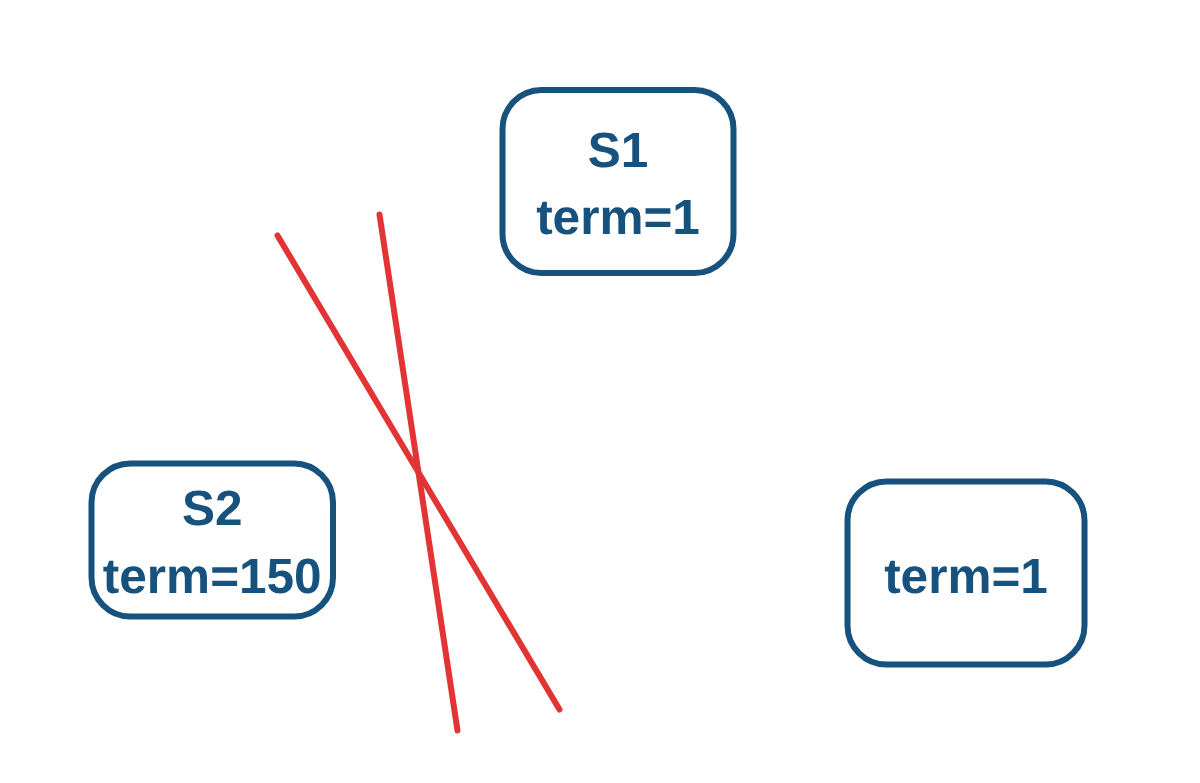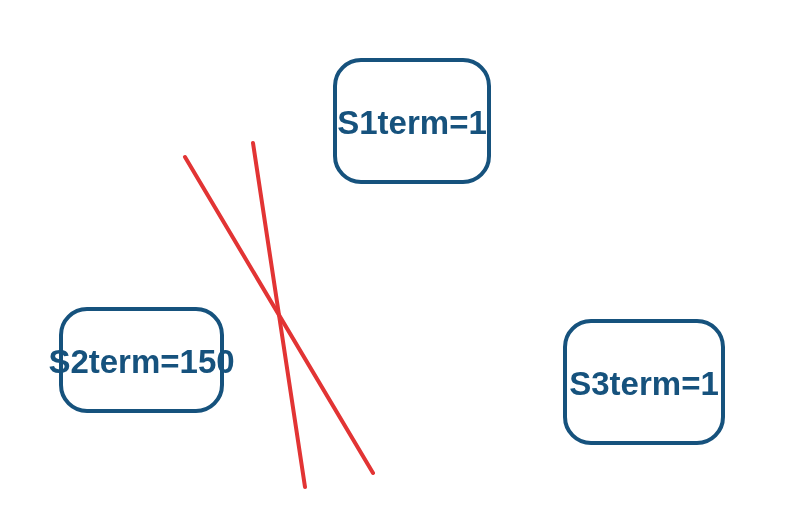--- a/index.html
+++ b/index.html
@@ -22,20 +22,21 @@
     height: 522px;
     pointer-events: none;
   }
   .node {
     position: absolute;
     box-sizing: border-box;
     border: 4px solid var(--node-color, #16527d);
     border-radius: 28px;
     background: #ffffff;
     display: flex;
+    flex-direction: column;
     align-items: center;
     justify-content: center;
     text-align: center;
     padding-top: 4px;
   }
   .node-label, .node-term {
     color: var(--text-color, #16527d);
     font-weight: bold;
     font-size: 33px;
     line-height: 1.35;
@@ -56,17 +57,16 @@
     <div class="node-label">S1</div>
     <div class="node-term">term=1</div>
   </div>
 
   <div class="node" id="node-1" style="left: 59px; top: 307px; width: 165px; height: 106px;">
     <div class="node-label">S2</div>
     <div class="node-term">term=150</div>
   </div>
 
   <div class="node" id="node-2" style="left: 563px; top: 319px; width: 162px; height: 126px;">
-    <div class="node-label">S3</div>
     <div class="node-term">term=1</div>
   </div>
 
 </div>
 
 </body></html>

